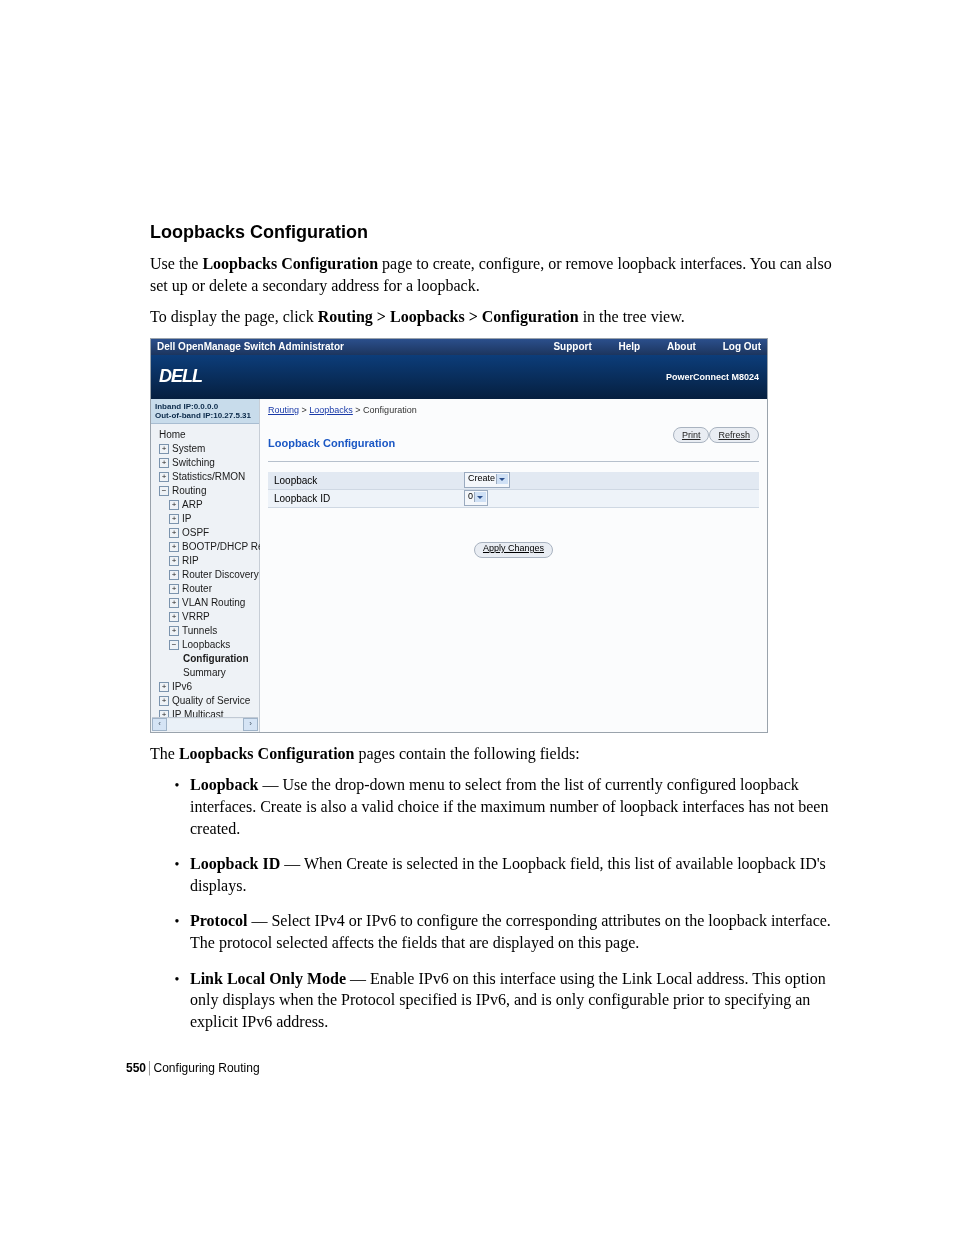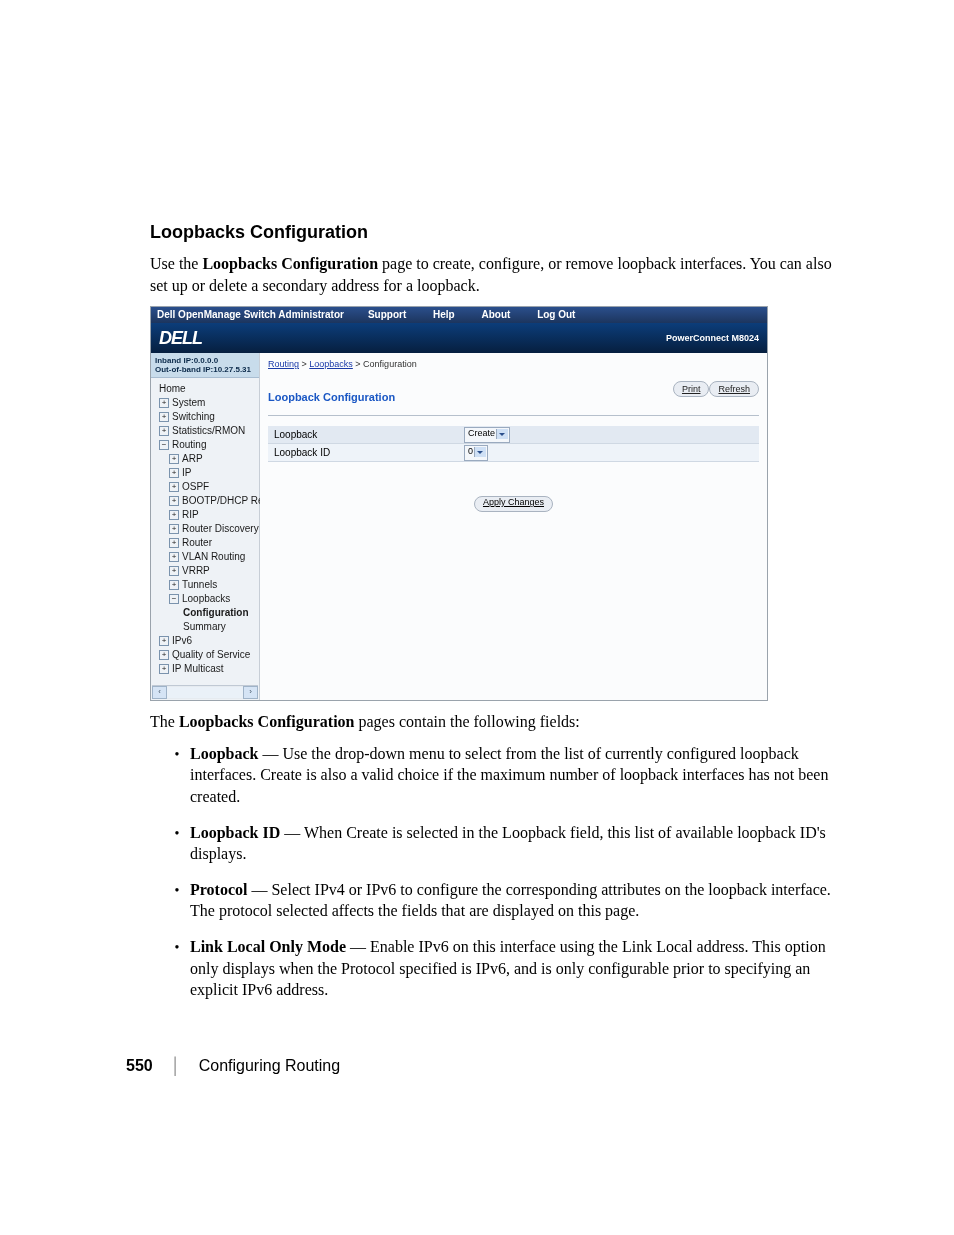--- a/index.html
+++ b/index.html
@@ -4,23 +4,23 @@
 <style>
   html,body{margin:0;padding:0;background:#fff;font-family:"Times New Roman",Times,serif;color:#000}
   .page{width:954px;height:1235px;position:relative;margin:0 auto;padding:0;box-sizing:border-box}
   .content{position:absolute;left:150px;top:222px;right:120px}
   .h1{font-family:Arial,Helvetica,sans-serif;font-weight:700;font-size:18px;margin:0 0 10px 0}
   .body-p{font-size:16px;line-height:1.35;margin:0 0 10px 0}
   .figcap{font-family:Arial,Helvetica,sans-serif;font-weight:700;font-size:12px;margin:22px 0 8px 0}
   .figcap span{display:inline-block;margin-right:14px}
   
   .shot{position:relative;width:616px;height:393px;border:1px solid #9aa3ac;background:#f6f6f6;font-family:Tahoma,Arial,sans-serif;font-size:10px;overflow:hidden}
-  .titlebar{height:16px;background:linear-gradient(#2b4f8c,#1c355e);color:#fff;font-weight:700;font-size:10px;padding:0 6px;line-height:16px;display:flex;}
+  .titlebar{height:16px;background:linear-gradient(#2b4f8c,#1c355e);color:#fff;font-weight:700;font-size:10px;padding:0 6px;line-height:16px;display:flex;justify-content:space-between}
   .titlebar .tlinks span{margin-left:24px;font-weight:700}
-  .brandbar{height:28px;background:linear-gradient(#0c3d7a,#061f3f);color:#fff;display:flex;justify-content:space-between;align-items:center;padding:1px 8px}
+  .brandbar{height:28px;background:linear-gradient(#0c3d7a,#061f3f);color:#fff;display:flex;justify-content:space-between;align-items:center;padding:8px 8px}
   .dell-logo{font-family:Arial,sans-serif;font-weight:900;font-style:italic;letter-spacing:-1px;font-size:18px;color:#fff}
   .prod{font-size:9px;font-weight:700}
   .shot-body{display:flex;height:349px}
   .sidebar{width:108px;background:#eef2f6;border-right:1px solid #c7ced6}
   .ipbox{background:#c8dceb;padding:3px 4px;font-size:8px;font-weight:700;color:#0b2a4a;text-align:left;border-bottom:1px solid #a8bdd1}
   .tree{padding:4px 2px;color:#1a1a1a}
   .node{white-space:nowrap;line-height:14px;padding-left:6px}
   .node .exp{display:inline-block;width:8px;height:8px;border:1px solid #7a93ad;font-size:8px;line-height:7px;text-align:center;margin-right:3px;vertical-align:1px}
   .lvl1{padding-left:16px}
   .lvl2{padding-left:30px}
@@ -42,32 +42,35 @@
   .sel{height:14px;font-size:9px;border:1px solid #9aaabf;background:#f4f7fb;padding:0 14px 0 3px;position:relative}
   .sel::after{content:"";position:absolute;right:1px;top:1px;width:11px;height:10px;background:#cfe0f5;border-left:1px solid #9aaabf}
   .sel::before{content:"";position:absolute;right:4px;top:5px;border:3px solid transparent;border-top-color:#2b4f8c;z-index:1}
   .apply{margin:34px auto 0;display:block;background:#e9edf3;border:1px solid #a9b3c0;border-radius:9px;height:14px;padding:0 8px;font-size:9px;text-decoration:underline;width:max-content}
   
   .afterfig{margin-top:10px}
   ul.fields{margin:4px 0 0 0;padding-left:40px}
   ul.fields>li{font-size:16px;line-height:1.35;margin:8px 0 14px 0}
   ul.fields>li::marker{content:"•   ";font-size:14px}
   .b{font-weight:700}
-  .footer{position:absolute;left:126px;bottom:160px;font-family:Arial,Helvetica,sans-serif;font-size:16px;color:#000;display:flex;gap:18px}
+  .footer{position:absolute;left:126px;bottom:160px;font-family:Arial,Helvetica,sans-serif;font-size:12px;color:#000;display:flex;}
   .pg{font-weight:700}
   .vbar{color:#888}
 </style>
 </head>
 <body>
 
 <div class="page">
   <div class="content">
     <div class="h1">Loopbacks Configuration</div>
     <p class="body-p">
       <span>Use the </span><span class="b">Loopbacks Configuration</span><span> page to create, configure, or remove loopback interfaces. You can also set up or delete a secondary address for a loopback.</span>
+    </p>
+    <p class="body-p">
+      <span>To display the page, click </span><span class="b">Routing &gt; Loopbacks &gt; Configuration</span><span> in the tree view.</span>
     </p>
 
     <div class="shot">
       <div class="titlebar">
         <span>Dell OpenManage Switch Administrator</span>
         <span class="tlinks">
           <span>Support</span>
           <span>Help</span>
           <span>About</span>
           <span>Log Out</span>

